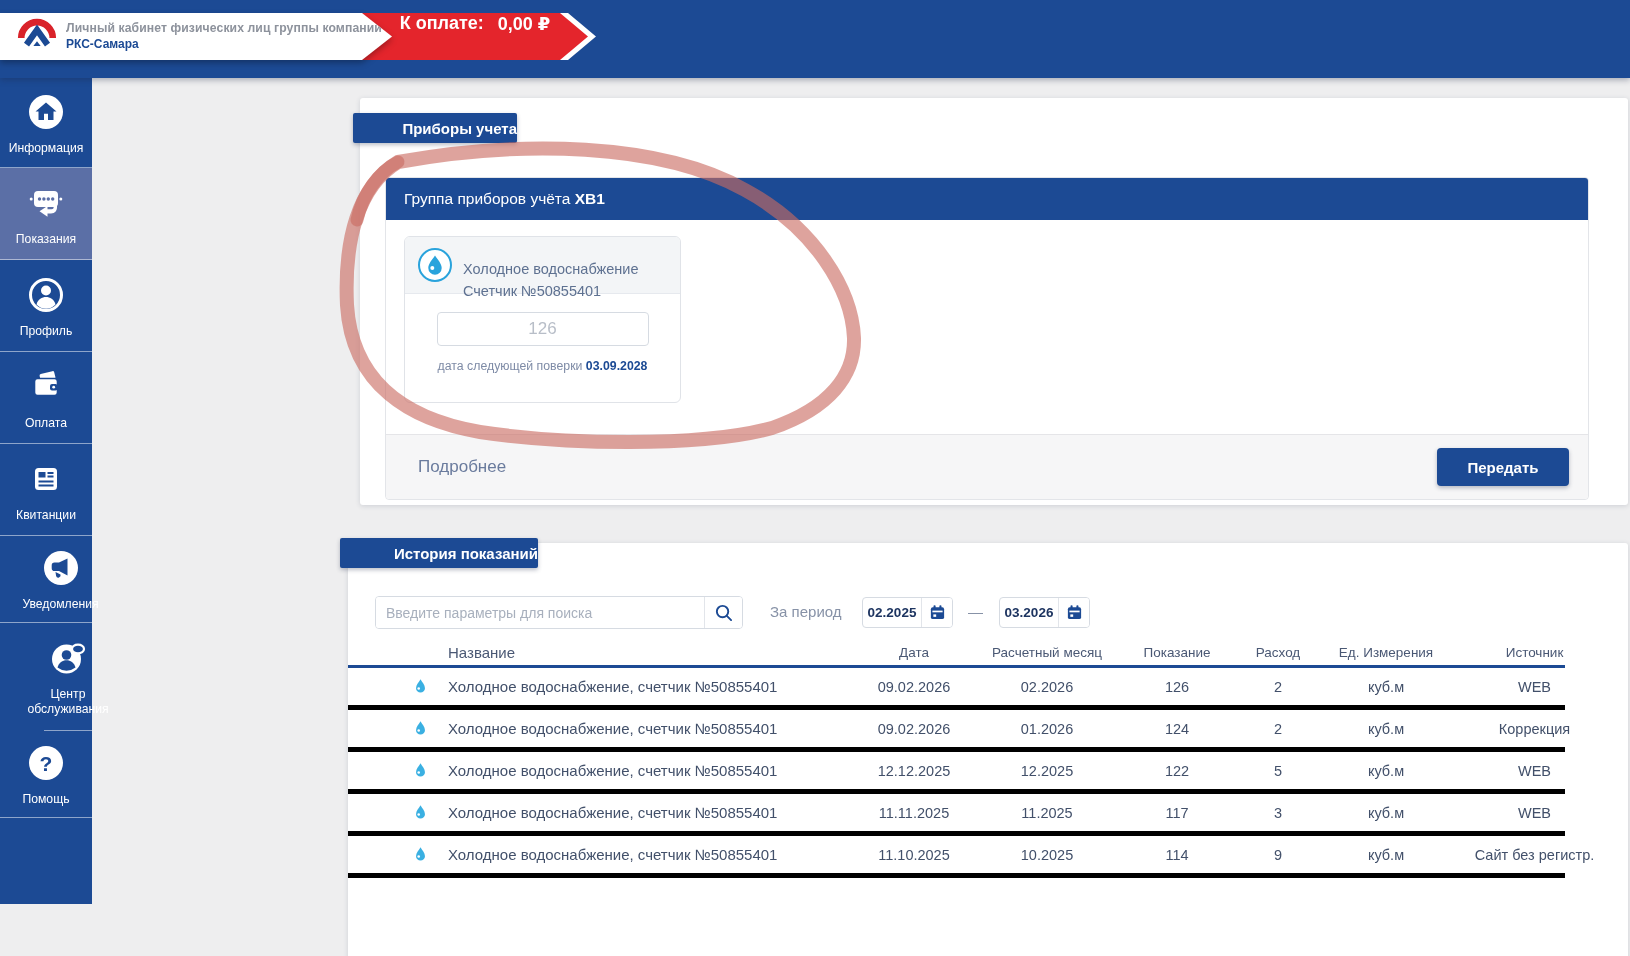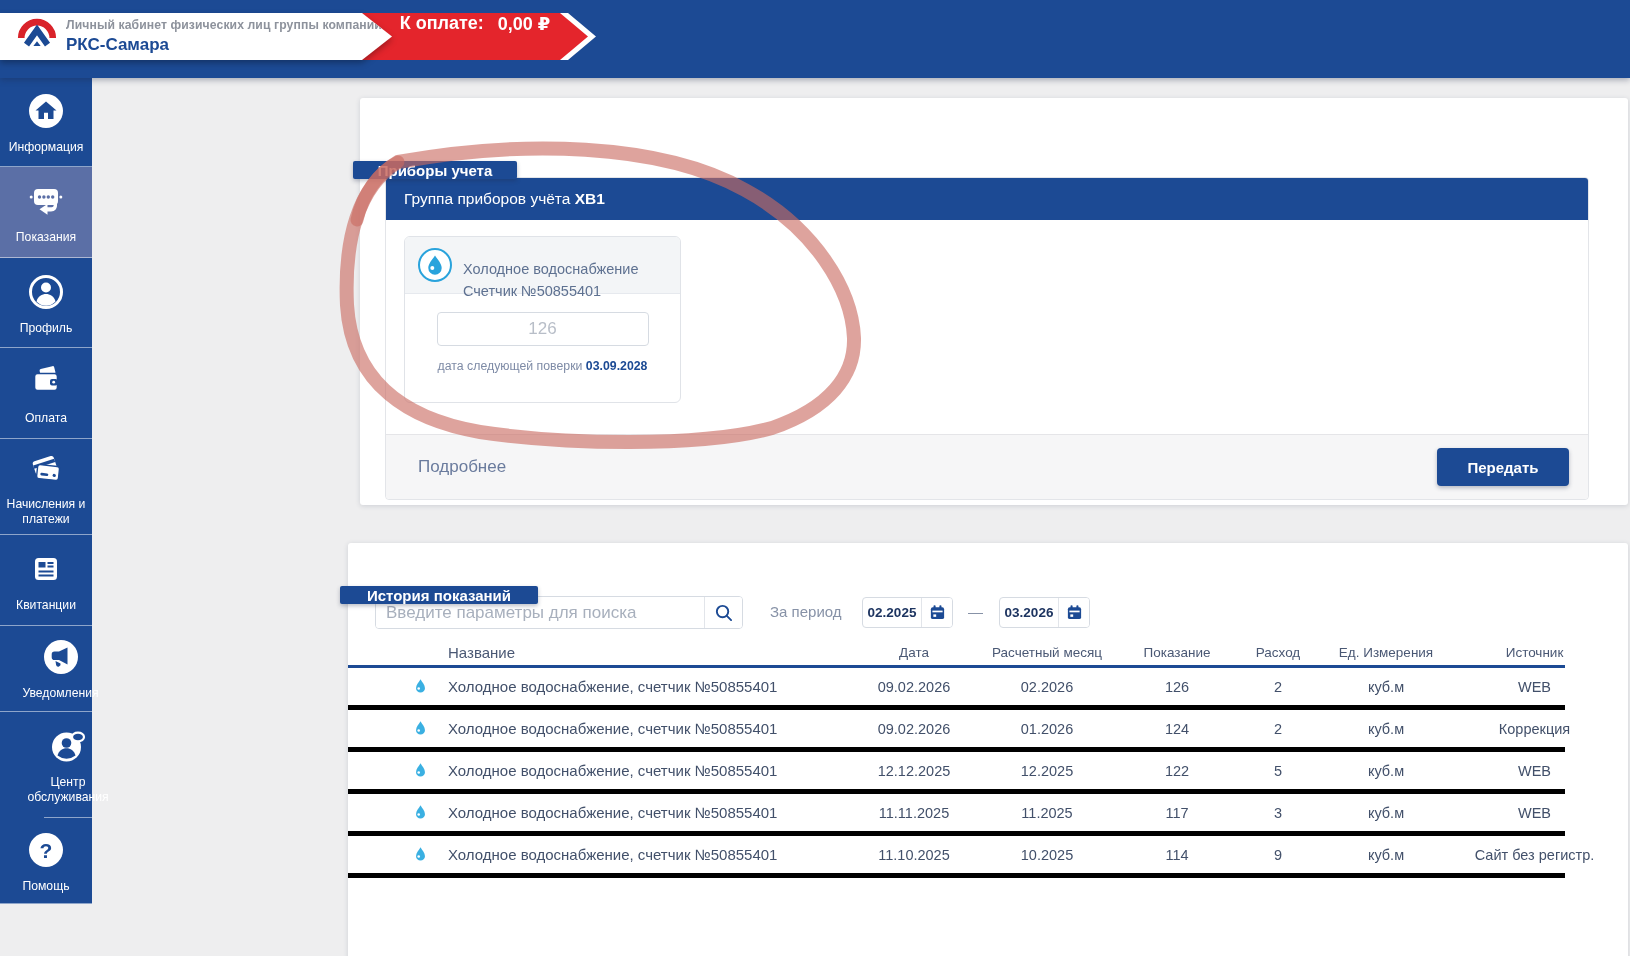--- a/index.html
+++ b/index.html
@@ -10,21 +10,21 @@
   
   .topbar { position:absolute; left:0; top:0; width:100%; height:78px; background:#1c4a94;
             box-shadow:0 2px 6px rgba(30,40,70,.35); z-index:20; }
   .brand-band { position:absolute; left:0; top:13px; width:392px; height:47px; background:#fff;
                 clip-path:polygon(0 0, calc(100% - 30px) 0, 100% 50%, calc(100% - 30px) 100%, 0 100%);
                 display:flex; align-items:center; z-index:3; }
   .brand-band-wrap { position:absolute; left:0; top:13px; filter:drop-shadow(0 3px 3px rgba(0,0,0,.3)); z-index:3; }
   .logo { margin-left:16px; width:42px; height:42px; flex:0 0 auto; }
   .brand-text { margin-left:8px; display:flex; flex-direction:column; line-height:1.25; }
   .subtitle { font-size:12.2px; font-weight:700; color:#8d929c; letter-spacing:.1px; }
-  .brand { font-size:17px; font-weight:800; color:#1c4a94; }
+  .brand { font-size:12px; font-weight:800; color:#1c4a94; }
   .ribbon-back { position:absolute; left:356px; top:13px; width:240px; height:47px; background:#fff;
                  clip-path:polygon(0 0, calc(100% - 28px) 0, 100% 50%, calc(100% - 28px) 100%, 0 100%); z-index:1; }
   .pay-ribbon { position:absolute; left:356px; top:13px; width:232px; height:47px; background:#e4252c;
                 clip-path:polygon(0 0, calc(100% - 28px) 0, 100% 50%, calc(100% - 28px) 100%, 0 100%);
                 display:flex; justify-content:center; gap:14px; z-index:2;
                 color:#fff; font-weight:700; font-size:18px; padding-left:30px; padding-right:24px; cursor:pointer; }
 
   
   .sidebar { position:absolute; left:0; top:78px; width:92px; height:826px; background:#1c4a94; z-index:10;
              display:flex; flex-direction:column; }
@@ -32,23 +32,23 @@
               justify-content:center; gap:7px; border-bottom:1px solid rgba(255,255,255,.5); cursor:pointer; }
   .nav-item.active { --nav-bg:#5b6fa6; background:#5b6fa6; }
   .nav-label { color:#fff; font-size:12.2px; text-align:center; line-height:1.2; padding:0 2px; }
   .nav-icon { width:44px; height:44px; display:block; }
   .nav-filler { flex:1; }
 
   
   .card { position:absolute; background:#fff; border-radius:3px; box-shadow:0 1px 5px rgba(40,50,80,.16); }
   .card-meters { left:360px; top:98px; width:1268px; height:407px; }
   .card-history { left:348px; top:543px; width:1280px; height:460px; }
-  .section-badge { position:absolute; height:18px; background:#1c4a94; border-radius:2px; z-index:6;
-                   display:flex; align-items:center; justify-content:center;
-                   color:#fff; font-weight:700; font-size:15px; box-shadow:0 2px 4px rgba(30,40,70,.3);margin-top:48px; }
+  .section-badge { position:absolute; height:30px; background:#1c4a94; border-radius:2px; z-index:6;
+                   display:flex; align-items:center; justify-content:flex-end;
+                   color:#fff; font-weight:700; font-size:15px; box-shadow:0 2px 4px rgba(30,40,70,.3); }
   .badge-meters { left:353px; top:113px; width:164px; }
   .badge-history { left:340px; top:538px; width:198px; }
 
   
   .group-panel { position:absolute; left:25px; top:79px; width:1204px; height:323px;
                  border:1px solid #e3e5e9; border-radius:4px; background:#fff; }
   .group-header { height:42px; background:#1c4a94; border-radius:3px 3px 0 0; display:flex; align-items:center;
                   padding-left:18px; color:#fff; font-size:15.5px; }
   .group-header b { font-weight:700; }
   .group-body { position:relative; height:215px; }
@@ -72,21 +72,21 @@
                 font-weight:700; font-size:15px; cursor:pointer; box-shadow:0 2px 4px rgba(30,40,70,.3);
                 font-family:"Liberation Sans","DejaVu Sans",sans-serif; }
 
   
   .annotation { position:absolute; left:330px; top:135px; width:545px; height:325px; z-index:8; pointer-events:none; }
 
   
   .history-controls { position:absolute; left:0; top:53px; width:100%; height:33px; }
   .search-box { position:absolute; left:27px; top:0; width:368px; height:33px; border:1px solid #d6dbe2;
                 border-radius:4px; background:#fff; display:flex; align-items:center; overflow:hidden; }
-  .search-box input { flex:1; border:none; outline:none; height:100%; padding:0 10px; font-size:17px; color:#44526d;
+  .search-box input { flex:1; border:none; outline:none; height:100%; padding:0 10px; font-size:14px; color:#44526d;
                       font-family:"Liberation Sans","DejaVu Sans",sans-serif; }
   .search-box input::placeholder { color:#a8b0bd; }
   .search-btn { width:38px; height:100%; border:none; border-left:1px solid #e2e5ea; background:#fff; cursor:pointer;
                 display:flex; align-items:center; justify-content:center; }
   .period-label { position:absolute; left:422px; top:7px; font-size:15px; color:#8792a7; }
   .date-box { position:absolute; top:1px; width:91px; height:31px; border:1px solid #d6dbe2; border-radius:4px;
               background:#fff; display:flex; align-items:center; overflow:hidden; }
   .date-box input { width:58px; border:none; outline:none; text-align:center; font-size:13.5px; font-weight:700;
                     color:#1d3460; font-family:"Liberation Sans","DejaVu Sans",sans-serif; }
   .date-from { left:514px; } .date-to { left:651px; }
@@ -163,34 +163,20 @@
       <span class="nav-label">Профиль</span>
     </div>
     <div class="nav-item" style="height:92px;">
       <svg class="nav-icon" viewBox="0 0 44 44">
         <rect x="16" y="7.5" width="15" height="8" rx="1.5" transform="rotate(-14 23.5 11.5)" fill="#fff"></rect>
         <rect x="10.5" y="13.5" width="23" height="17" rx="3" fill="#fff" stroke="var(--nav-bg)" stroke-width="1.6"></rect>
         <rect x="26" y="19" width="7.5" height="6.5" rx="2" fill="var(--nav-bg)"></rect>
         <circle cx="29.7" cy="22.2" r="1.4" fill="#fff"></circle>
       </svg>
       <span class="nav-label">Оплата</span>
-    </div>
-    <div class="nav-item" style="height:97px;">
-      <svg class="nav-icon" viewBox="0 0 44 44">
-        <g transform="rotate(-18 22 20)">
-          <rect x="10" y="12" width="22" height="14" rx="2.5" fill="#fff"></rect>
-          <rect x="10" y="15.5" width="22" height="3.5" fill="var(--nav-bg)"></rect>
-        </g>
-        <g transform="rotate(6 24 27)">
-          <rect x="13" y="19.5" width="22" height="14" rx="2.5" fill="#fff" stroke="var(--nav-bg)" stroke-width="1.4"></rect>
-          <rect x="16.5" y="27.5" width="8" height="2.6" rx="1.3" fill="var(--nav-bg)"></rect>
-          <circle cx="30.5" cy="28.8" r="1.6" fill="var(--nav-bg)"></circle>
-        </g>
-      </svg>
-      <span class="nav-label">Начисления и платежи</span>
     </div>
     <div class="nav-item" style="height:92px;">
       <svg class="nav-icon" viewBox="0 0 44 44">
         <rect x="11" y="11" width="22" height="22" rx="3.5" fill="#fff"></rect>
         <rect x="14.5" y="15" width="7" height="5.5" fill="var(--nav-bg)"></rect>
         <rect x="23.5" y="15" width="6" height="2" fill="var(--nav-bg)"></rect>
         <rect x="23.5" y="18.5" width="6" height="2" fill="var(--nav-bg)"></rect>
         <rect x="14.5" y="23.5" width="15" height="2" fill="var(--nav-bg)"></rect>
         <rect x="14.5" y="27.5" width="15" height="2" fill="var(--nav-bg)"></rect>
       </svg>

